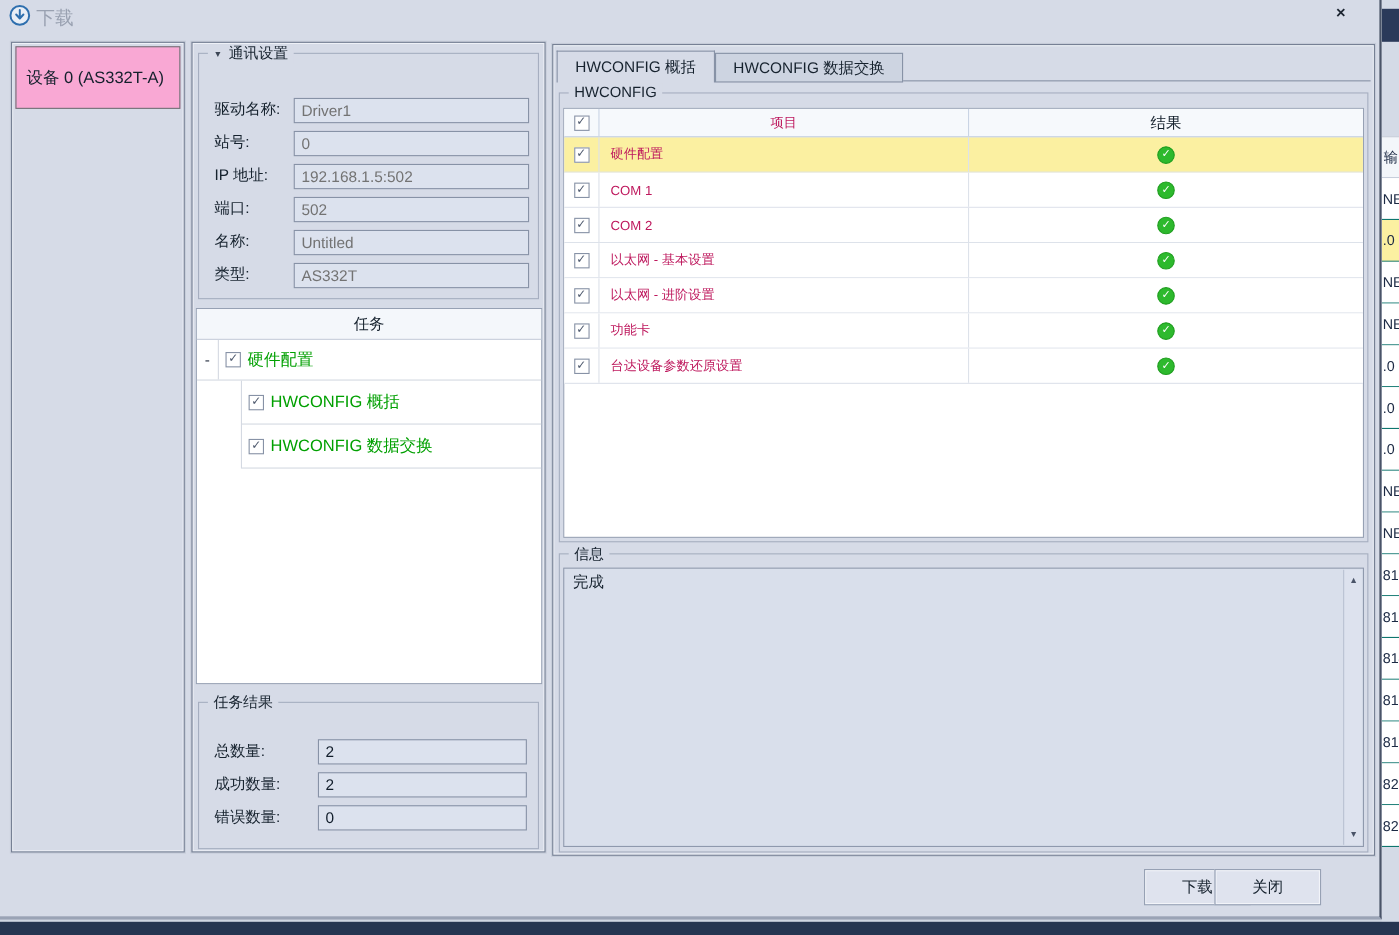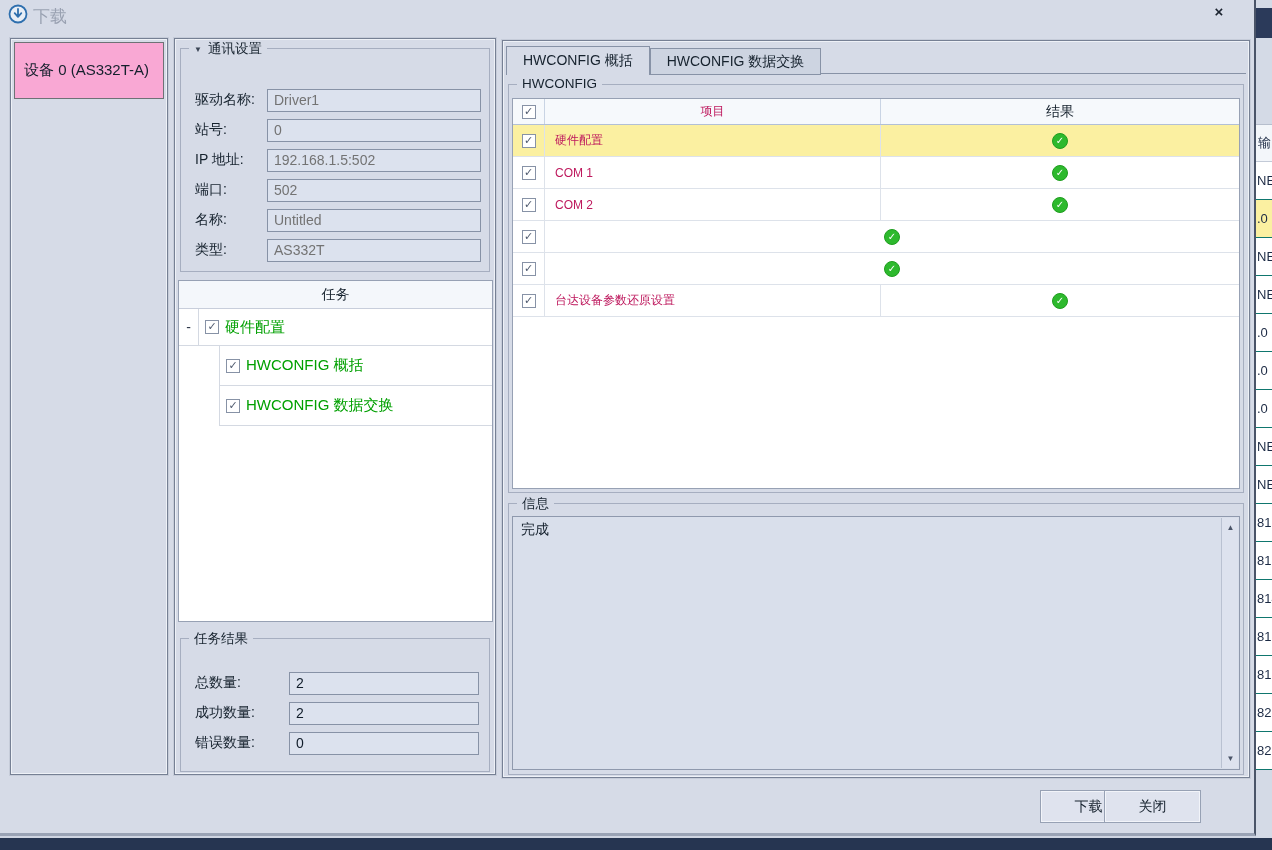--- a/index.html
+++ b/index.html
@@ -260,28 +260,39 @@
             </span>
           <span class="c-item">COM 2</span>
           <span class="c-result">
               <span class="ok-badge"></span>
             </span>
         </div>
         <div class="t-row">
           <span class="c-cb">
               <span class="cb"></span>
             </span>
-          <span class="c-result">
-              <span class="ok-badge"></span>
-            </span>
-        </div>
-        <div class="t-row">
-          <span class="c-cb">
-              <span class="cb"></span>
-            </span>
+          <span class="c-item">以太网 - 基本设置</span>
+          <span class="c-result">
+              <span class="ok-badge"></span>
+            </span>
+        </div>
+        <div class="t-row">
+          <span class="c-cb">
+              <span class="cb"></span>
+            </span>
+          <span class="c-item">以太网 - 进阶设置</span>
+          <span class="c-result">
+              <span class="ok-badge"></span>
+            </span>
+        </div>
+        <div class="t-row">
+          <span class="c-cb">
+              <span class="cb"></span>
+            </span>
+          <span class="c-item">功能卡</span>
           <span class="c-result">
               <span class="ok-badge"></span>
             </span>
         </div>
         <div class="t-row">
           <span class="c-cb">
               <span class="cb"></span>
             </span>
           <span class="c-item">台达设备参数还原设置</span>
           <span class="c-result">

